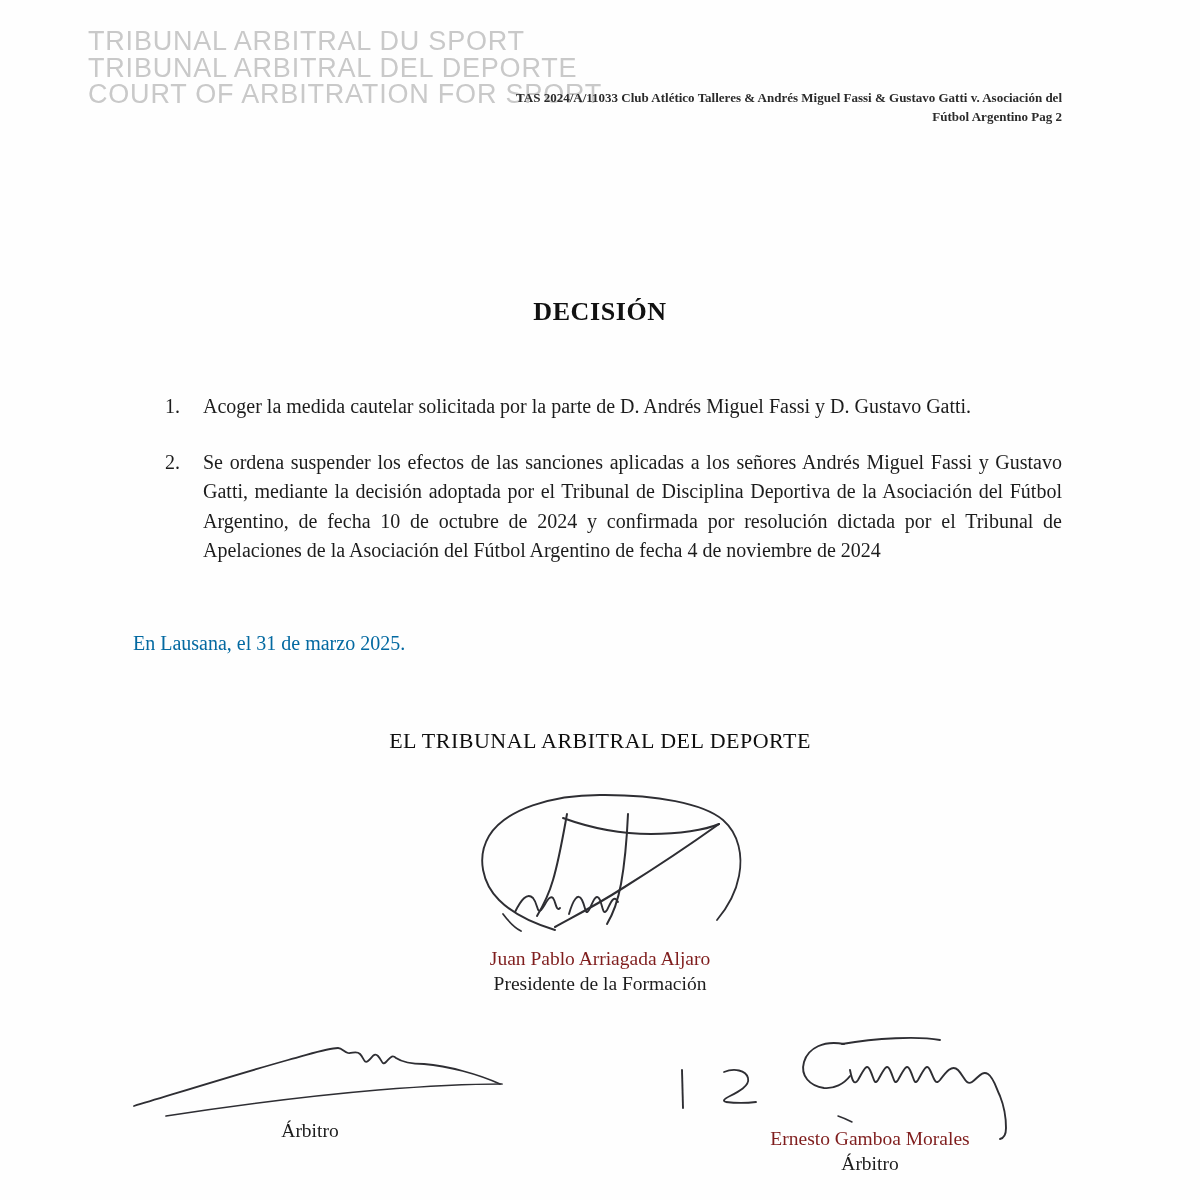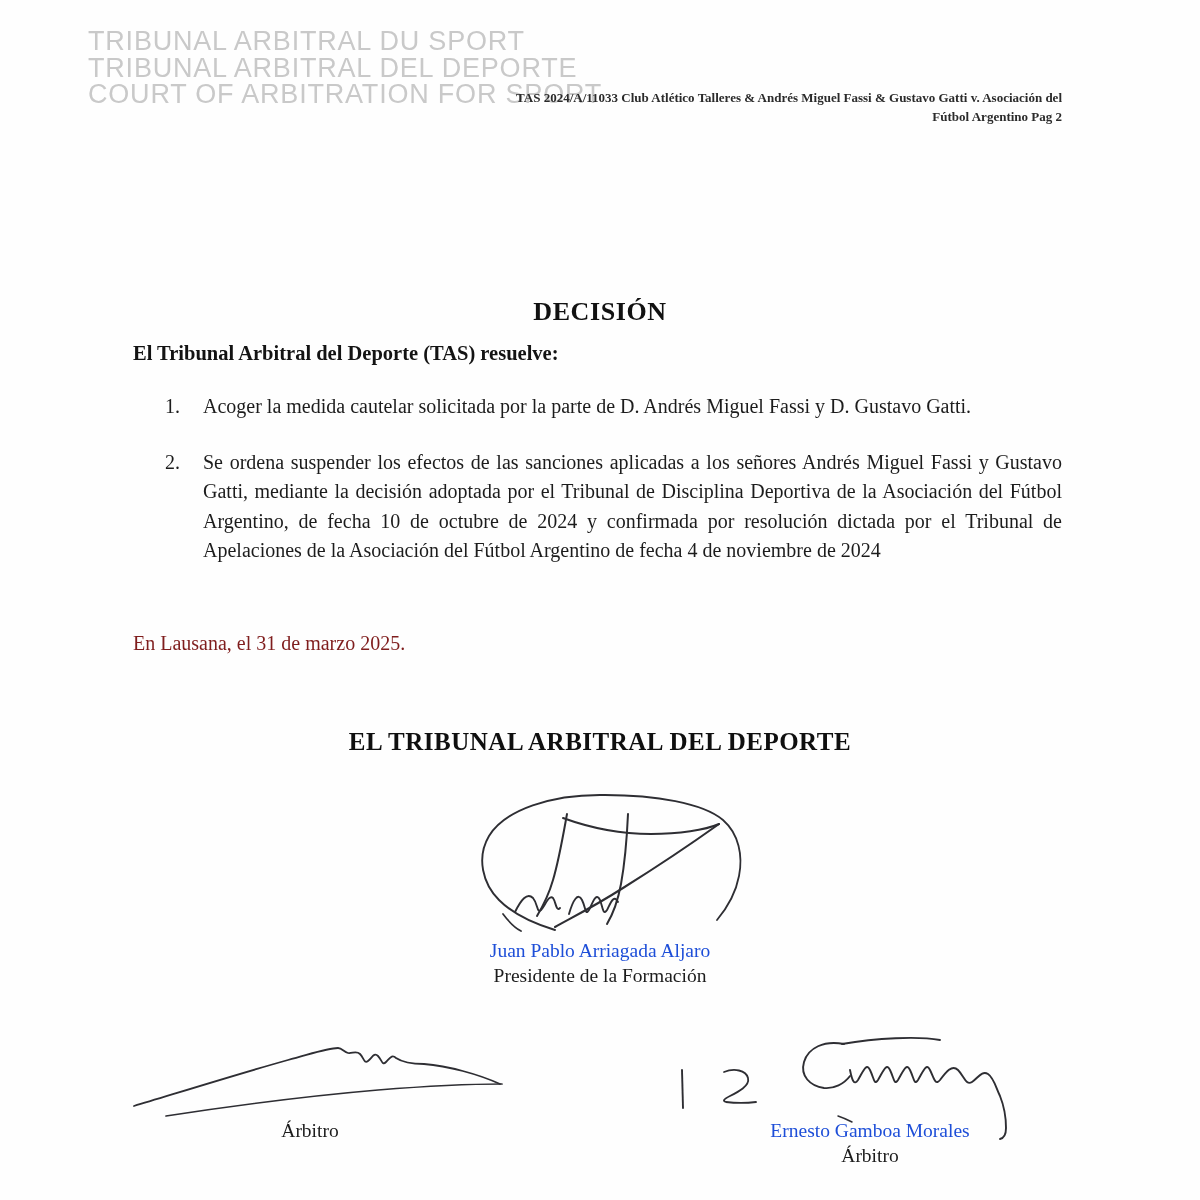--- a/index.html
+++ b/index.html
@@ -96,45 +96,46 @@
     top: 0;
     font-size: 20px;
     line-height: 29.5px;
   }
 
   .place-date {
     position: absolute;
     left: 133px;
     top: 632px;
     font-size: 20px;
-    color: #7f1d1d;
+    color: #0369a1;
   }
 
   .tribunal-heading {
     position: absolute;
     left: 0;
     right: 0;
     top: 728px;
     text-align: center;
-    font-size: 25px;
-    font-weight: bold;
+    font-size: 22px;
+    font-weight: normal;
     letter-spacing: 0.5px;
     color: #0f0f0f;
   }
 
   
   .sig-block {
     position: absolute;
     text-align: center;
   }
   .sig-name {
     font-size: 19.5px;
     line-height: 25px;
-    color: #1d4ed8;
+    color: #7f1d1d;
     white-space: nowrap;
+    margin-top: 8px;
   }
   .sig-role {
     font-size: 19.5px;
     line-height: 25px;
     color: #1c1c1c;
     white-space: nowrap;
   }
   .sig-ink {
     position: absolute;
     pointer-events: none;
@@ -167,21 +168,20 @@
   <div class="letterhead">
     <div>TRIBUNAL ARBITRAL DU SPORT</div>
     <div>TRIBUNAL ARBITRAL DEL DEPORTE</div>
     <div>COURT OF ARBITRATION FOR SPORT</div>
   </div>
 
   <div class="case-ref">TAS 2024/A/11033 Club Atlético Talleres &amp; Andrés Miguel Fassi &amp; Gustavo Gatti v. Asociación del Fútbol Argentino Pag 2</div>
 
   <div class="decision-title">DECISIÓN</div>
 
-  <div class="resolve-line">El Tribunal Arbitral del Deporte (TAS) resuelve:</div>
 
   <div class="items">
     <div class="item">
       <span class="num">1.</span>
       <span>Acoger la medida cautelar solicitada por la parte de D. Andrés Miguel Fassi y D. Gustavo Gatti.</span>
     </div>
     <div class="item">
       <span class="num">2.</span>
       <span>Se ordena suspender los efectos de las sanciones aplicadas a los señores Andrés Miguel Fassi y Gustavo Gatti, mediante la decisión adoptada por el Tribunal de Disciplina Deportiva de la Asociación del Fútbol Argentino, de fecha 10 de octubre de 2024 y confirmada por resolución dictada por el Tribunal de Apelaciones de la Asociación del Fútbol Argentino de fecha 4 de noviembre de 2024</span>
     </div>

